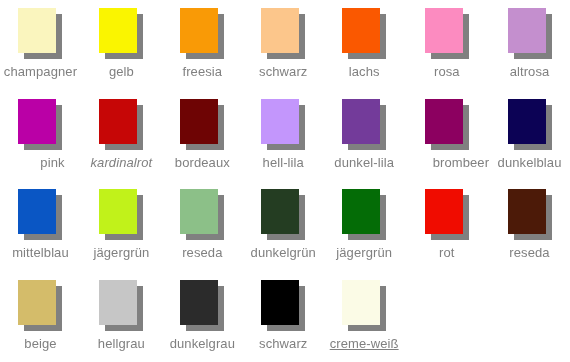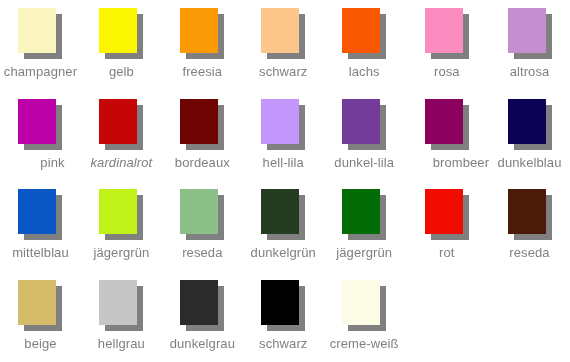--- a/index.html
+++ b/index.html
@@ -241,15 +241,15 @@
         <div class="chip-shadow" style="background: rgb(128, 128, 128);"></div>
         <div class="chip" style="background: rgb(0, 0, 0);"></div>
       </div>
       <div class="swatch-label" style="color: rgb(128, 128, 128);">schwarz</div>
     </div>
     <div class="swatch-cell">
       <div class="chip-wrap">
         <div class="chip-shadow" style="background: rgb(128, 128, 128);"></div>
         <div class="chip" style="background: rgb(251, 251, 230);"></div>
       </div>
-      <div class="swatch-label" style="color: rgb(128, 128, 128);">creme-weiß</div>
+      <div class="swatch-label" style="color: rgb(128, 128, 128); text-decoration: underline;">creme-weiß</div>
     </div>
   </div>
 
 </body></html>

